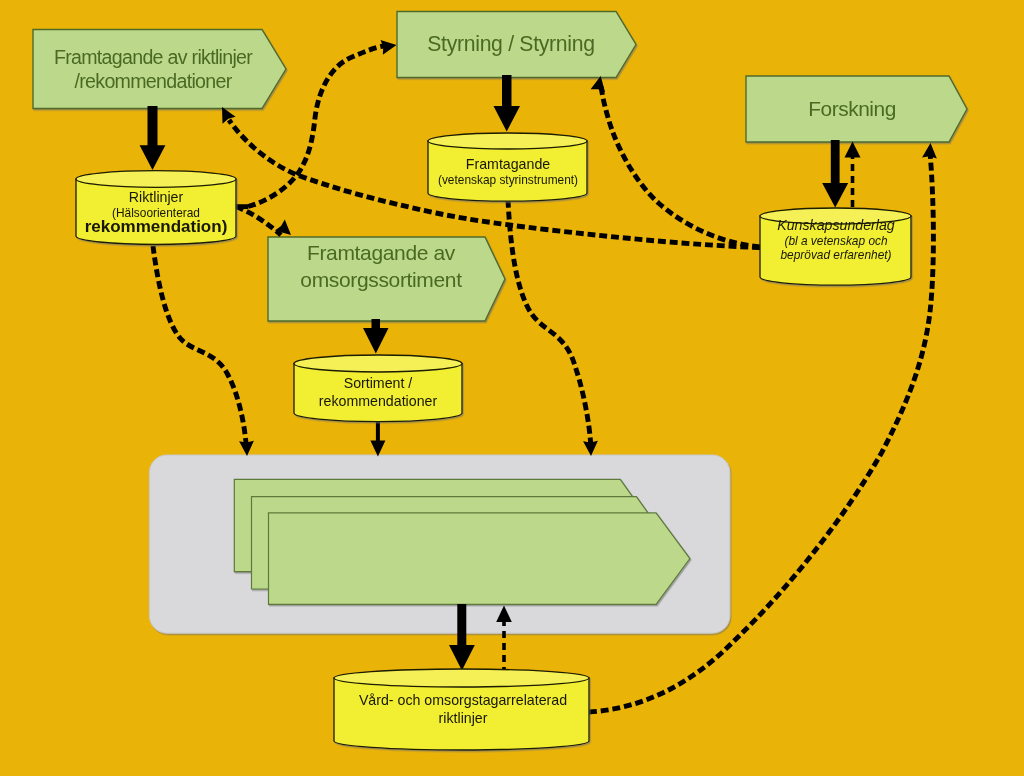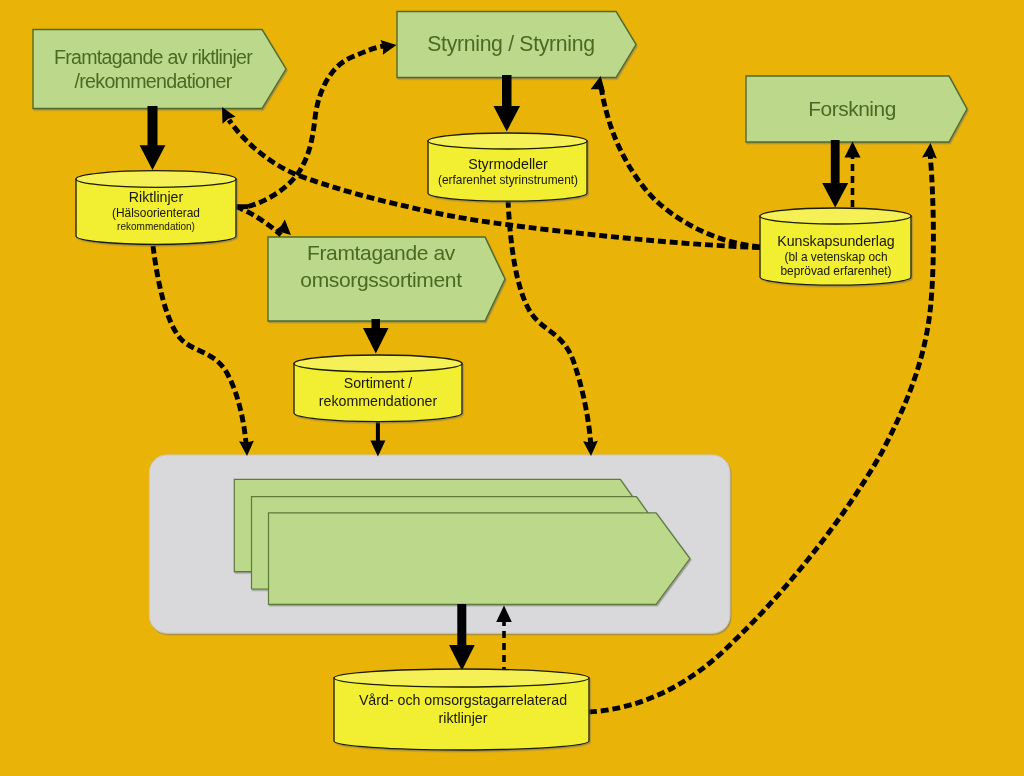--- a/index.html
+++ b/index.html
@@ -128,29 +128,29 @@
 
 <div class="lbl green-lbl" style="left:231px;top:240px;width:300px;font-size:21px;letter-spacing:-0.35px;line-height:26.8px;">
   <div>Framtagande av</div>
   <div>omsorgssortiment</div>
 </div>
 
 
 <div class="lbl yellow-lbl" style="left:56px;top:190px;width:200px;font-size:14.2px;line-height:15.8px;">
   <div>Riktlinjer</div>
   <div style="font-size:11.9px;line-height:14.1px;">(Hälsoorienterad</div>
-  <div style="font-size:10px;line-height:14.1px;">rekommendation)</div>
+  <div style="font-size:17px;line-height:14.1px;font-weight:bold;">rekommendation)</div>
 </div>
 
 <div class="lbl yellow-lbl" style="left:408px;top:157px;width:200px;font-size:14.2px;line-height:15.8px;">
-  <div>Styrmodeller</div>
-  <div style="font-size:11.9px;line-height:14.1px;">(erfarenhet styrinstrument)</div>
+  <div>Framtagande</div>
+  <div style="font-size:11.9px;line-height:14.1px;">(vetenskap styrinstrument)</div>
 </div>
 
-<div class="lbl yellow-lbl" style="left:736px;top:234px;width:200px;font-size:14.2px;line-height:15.8px;">
+<div class="lbl yellow-lbl" style="left:736px;top:218px;width:200px;font-size:14.2px;line-height:15.8px;font-style:italic;">
   <div>Kunskapsunderlag</div>
   <div style="font-size:11.9px;line-height:14.1px;">(bl a vetenskap och</div>
   <div style="font-size:11.9px;line-height:14.1px;">beprövad erfarenhet)</div>
 </div>
 
 <div class="lbl yellow-lbl" style="left:278px;top:375px;width:200px;font-size:14.2px;line-height:17.8px;">
   <div>Sortiment /</div>
   <div>rekommendationer</div>
 </div>
 

